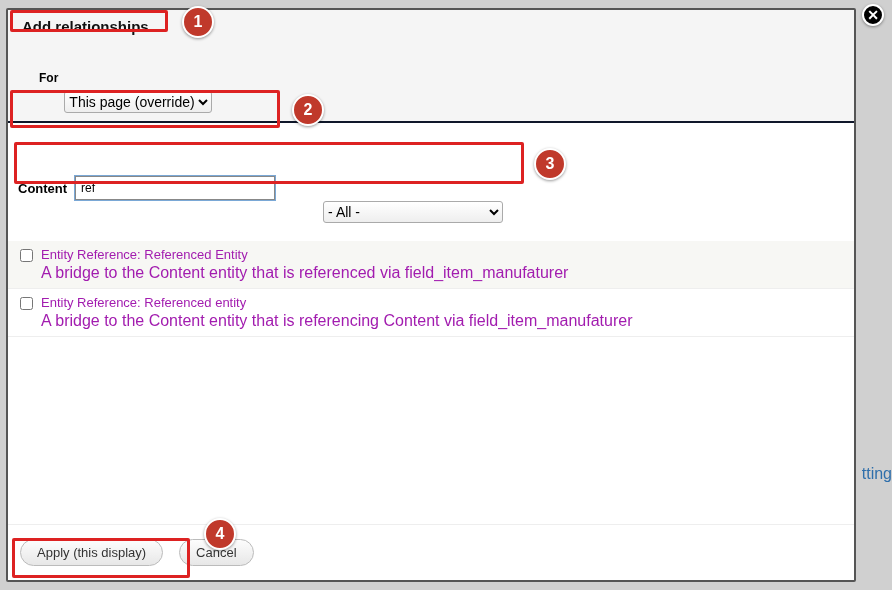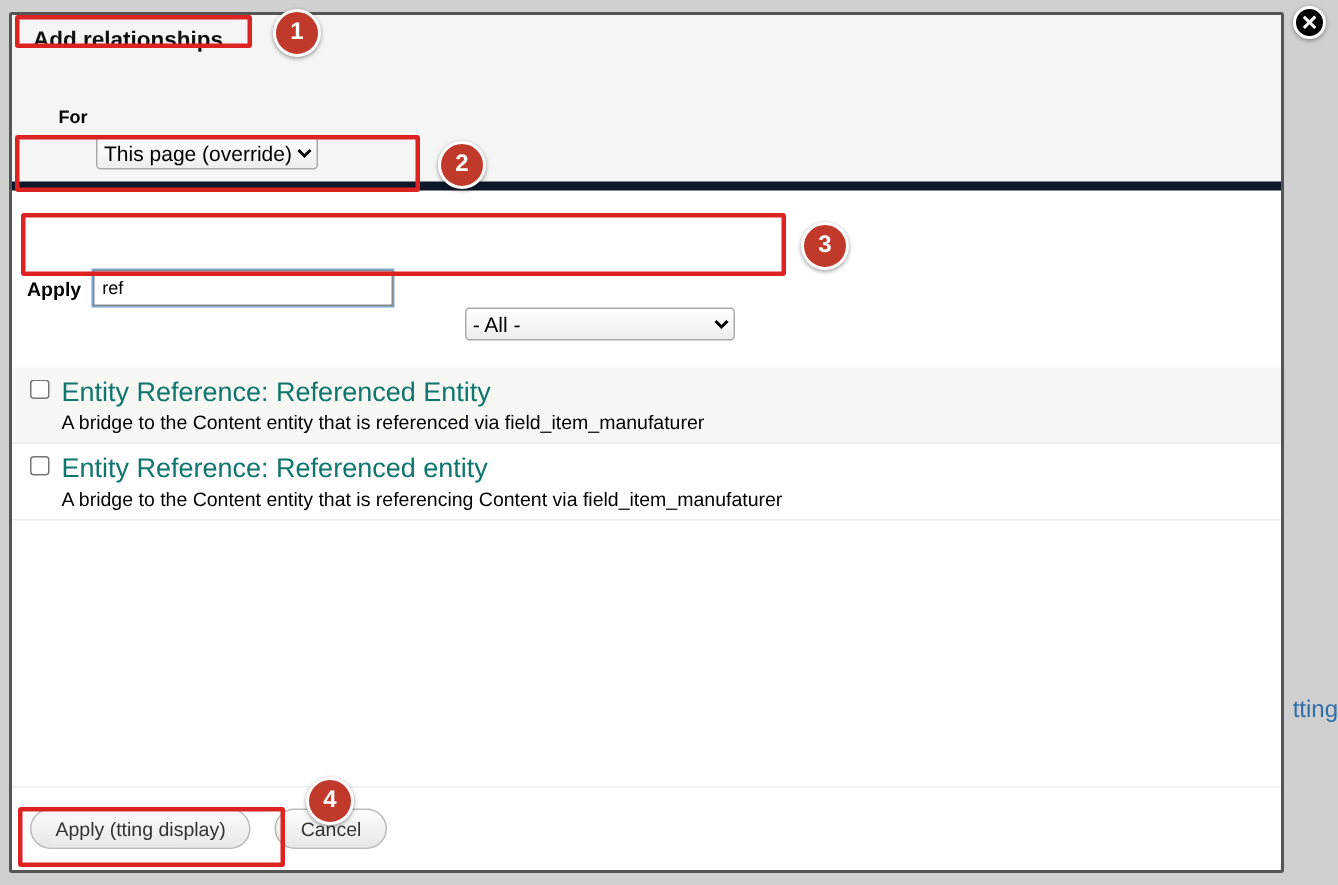--- a/index.html
+++ b/index.html
@@ -42,21 +42,21 @@
     display: flex;
     align-items: center;
     justify-content: center;
     font-size: 14px;
     font-weight: bold;
     cursor: pointer;
     box-shadow: 0 1px 3px rgba(0,0,0,0.4);
   }
   .header {
     background: #f5f5f5;
-    border-bottom: 6px solid #0f172a;
+    border-bottom: 2px solid #0f172a;
     padding: 6px 10px 8px 10px;
   }
   .title {
     font-size: 15px;
     font-weight: bold;
     color: #111;
     display: inline-block;
     padding: 2px 4px;
   }
   .for-row {
@@ -121,26 +121,26 @@
     background: #f7f7f4;
   }
   .result-item input[type=checkbox] {
     margin-top: 2px;
   }
   .result-texts {
     display: flex;
     flex-direction: column;
   }
   .result-title {
-    font-size: 18px;
-    color: #0f766e;
+    font-size: 13px;
+    color: #a21caf;
   }
   .result-desc {
-    font-size: 13px;
-    color: #000000;
+    font-size: 16px;
+    color: #a21caf;
     margin-top: 2px;
   }
   .footer {
     padding: 14px 12px 14px 12px;
     display: flex;
     gap: 16px;
     align-items: center;
     border-top: 1px solid #eee;
     background: #fff;
   }
@@ -198,21 +198,21 @@
     <span class="title">Add relationships</span>
     <div class="for-row">
       <span class="for-label">For</span>
       <select>
         <option>This page (override)</option>
       </select>
     </div>
   </div>
 
   <div class="search-row">
-    <span class="search-label">Apply</span>
+    <span class="search-label">Content</span>
     <input class="search-input" type="text" value="ref" style="">
     <div class="filter-row" style="margin-left:40px;">
       <select class="filter-select">
         <option>- All -</option>
       </select>
     </div>
   </div>
 
   <div class="results">
     <label class="result-item alt">
@@ -225,21 +225,21 @@
     <label class="result-item">
       <input type="checkbox" style="">
       <div class="result-texts">
         <span class="result-title">Entity Reference: Referenced entity</span>
         <span class="result-desc">A bridge to the Content entity that is referencing Content via field_item_manufaturer</span>
       </div>
     </label>
   </div>
 
   <div class="footer">
-    <button class="btn">Apply (tting display)</button>
+    <button class="btn">Apply (this display)</button>
     <button class="btn">Cancel</button>
   </div>
 
 </div>
 
 <div class="close-btn">✕</div>
 
 <div class="ann-box" style="left:10px; top:10px; width:158px; height:22px;"></div>
 <div class="ann-badge" style="left:182px; top:6px;">1</div>
 

